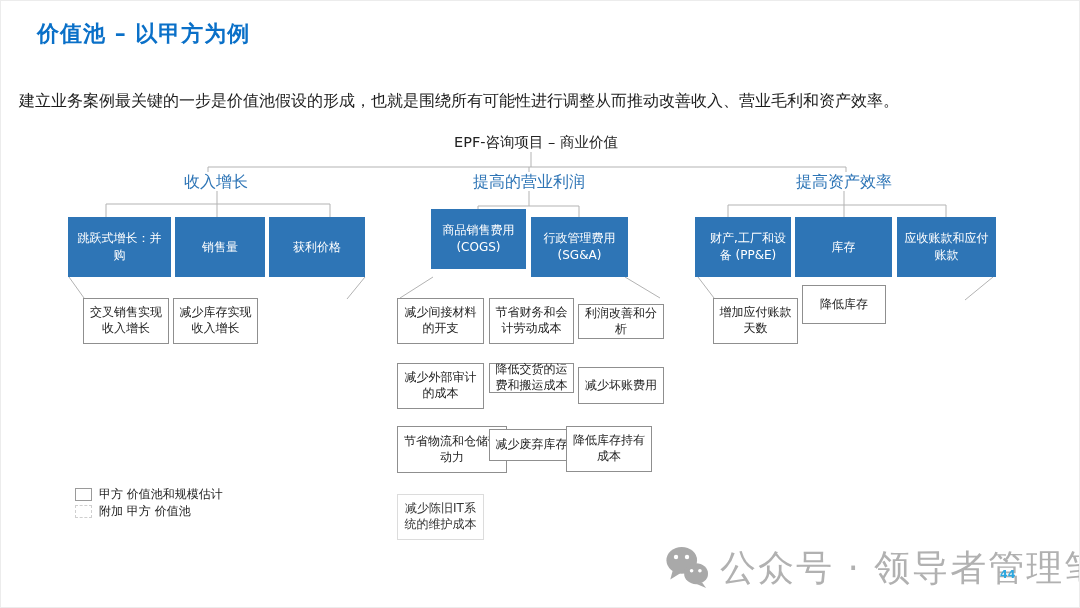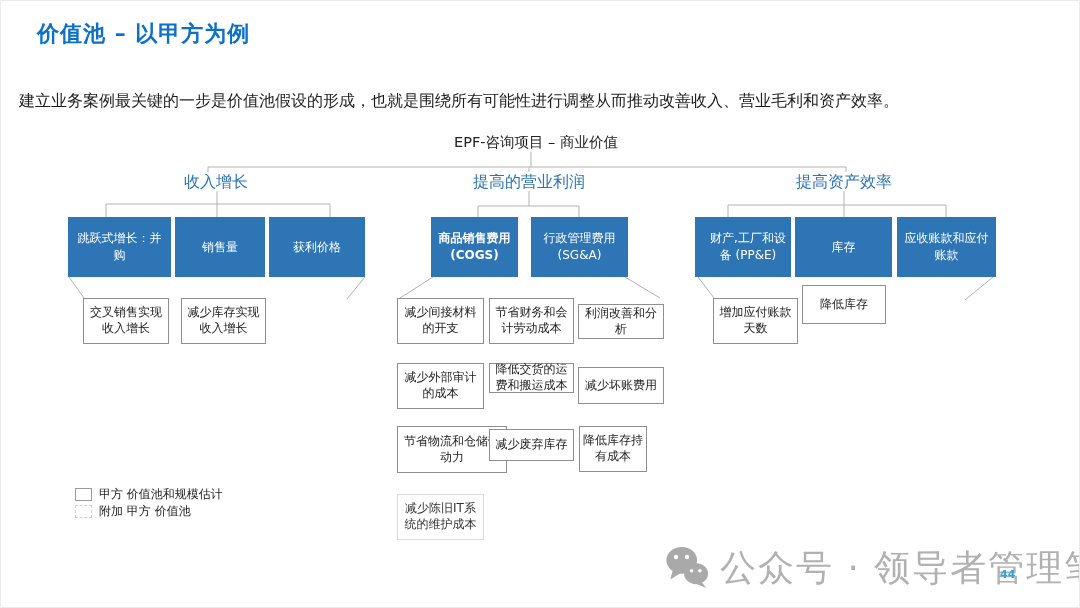--- a/index.html
+++ b/index.html
@@ -53,36 +53,36 @@
 
   <div class="branch-heading" style="left:155px;width:120px;">收入增长</div>
   <div class="branch-heading" style="left:453px;width:150px;">提高的营业利润</div>
   <div class="branch-heading" style="left:783px;width:120px;">提高资产效率</div>
 
   <div class="bb" style="left:67px;top:216px;width:103px;height:60px;">跳跃式增长：并购</div>
   <div class="bb" style="left:174px;top:216px;width:90px;height:60px;">销售量</div>
   <div class="bb" style="left:268px;top:216px;width:96px;height:60px;">获利价格</div>
 
   <div class="wb" style="left:82px;top:297px;width:86px;height:46px;">交叉销售实现收入增长</div>
-  <div class="wb" style="left:172px;top:297px;width:85px;height:46px;margin-left:8px;">减少库存实现收入增长</div>
+  <div class="wb" style="left:172px;top:297px;width:85px;height:46px;">减少库存实现收入增长</div>
 
-  <div class="bb" style="left:430px;top:216px;width:87px;height:60px;font-weight:bold;">商品销售费用 (COGS)</div>
+  <div class="bb" style="left:430px;top:208px;width:95px;height:60px;">商品销售费用 (COGS)</div>
   <div class="bb" style="left:530px;top:216px;width:97px;height:60px;">行政管理费用 (SG&amp;A)</div>
 
   <div class="wb" style="left:396px;top:297px;width:87px;height:46px;">减少间接材料的开支</div>
   <div class="wb" style="left:488px;top:297px;width:85px;height:46px;">节省财务和会计劳动成本</div>
   <div class="wb" style="left:577px;top:303px;width:86px;height:35px;">利润改善和分析</div>
 
   <div class="wb" style="left:396px;top:362px;width:87px;height:46px;">减少外部审计的成本</div>
   <div class="wb" style="left:488px;top:362px;width:85px;height:30px;">降低交货的运费和搬运成本</div>
   <div class="wb" style="left:577px;top:366px;width:86px;height:37px;">减少坏账费用</div>
 
   <div class="wb" style="left:396px;top:425px;width:110px;height:47px;">节省物流和仓储劳动力</div>
   <div class="wb" style="left:488px;top:428px;width:85px;height:32px;text-align:right;">减少废弃库存</div>
-  <div class="wb" style="left:578px;top:425px;width:68px;height:46px;">降低库存持有成本</div>
+  <div class="wb" style="left:565px;top:425px;width:86px;height:46px;">降低库存持有成本</div>
 
   <div class="wb light" style="left:396px;top:493px;width:87px;height:46px;">减少陈旧IT系统的维护成本</div>
 
   <div class="bb" style="left:694px;top:216px;width:96px;height:60px;padding-left:15px;">财产,工厂和设备 (PP&amp;E)</div>
   <div class="bb" style="left:794px;top:216px;width:97px;height:60px;">库存</div>
   <div class="bb" style="left:896px;top:216px;width:99px;height:60px;">应收账款和应付账款</div>
 
   <div class="wb" style="left:712px;top:297px;width:85px;height:46px;">增加应付账款天数</div>
   <div class="wb" style="left:801px;top:284px;width:84px;height:39px;">降低库存</div>
 

